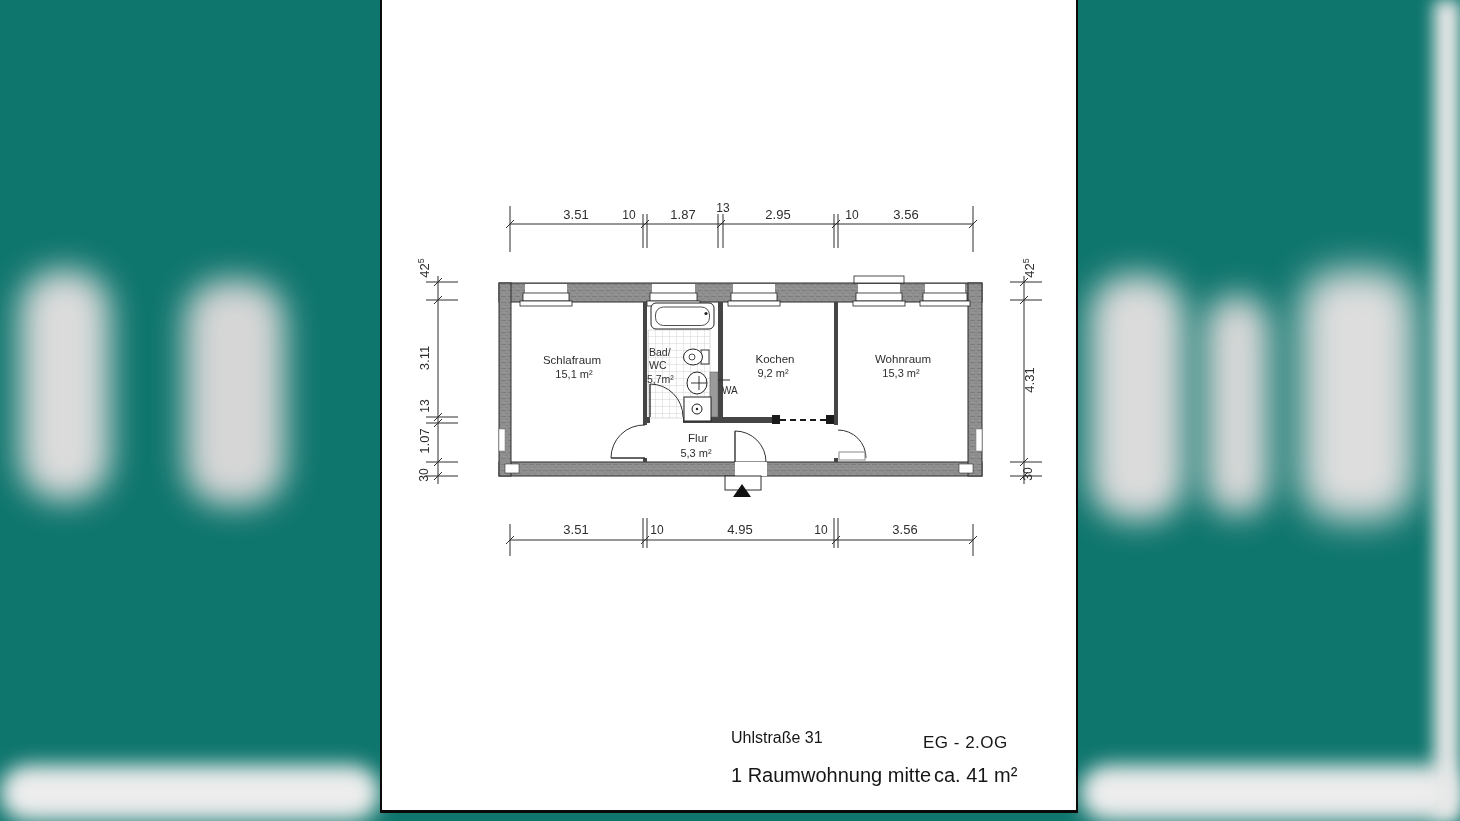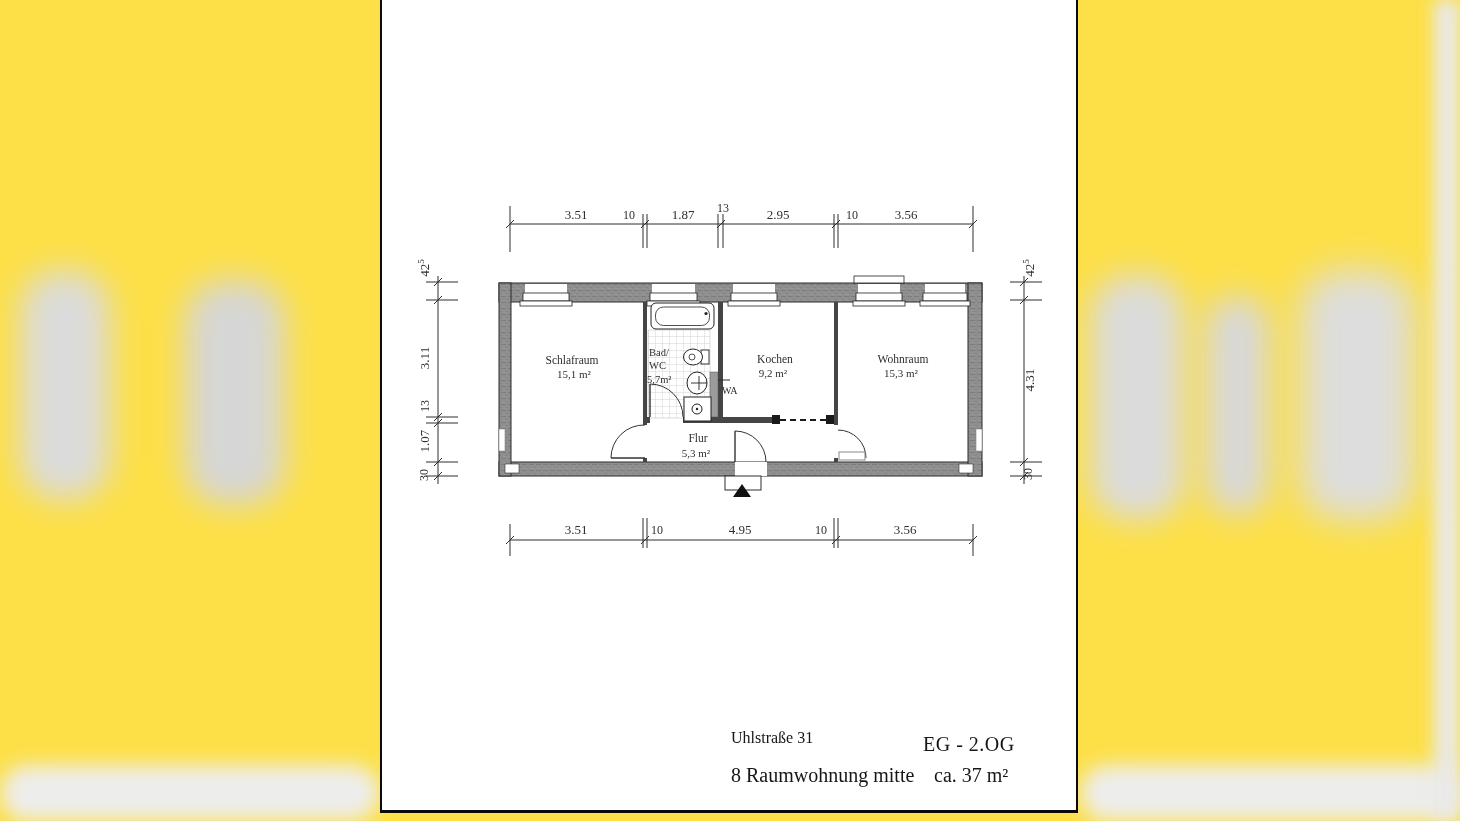--- a/index.html
+++ b/index.html
@@ -1,32 +1,32 @@
 <!DOCTYPE html>
 <html><head>
 <meta charset="utf-8">
 <style>
   html,body{margin:0;padding:0;}
   .stage{
     position:relative;width:1460px;height:821px;overflow:hidden;
-    background:#fde047;
-    font-family:Liberation Serif, serif;
+    background:#0f766e;
+    font-family:Liberation Sans, sans-serif;
   }
   .blob{position:absolute;border-radius:40px;}
   .page{
     position:absolute;left:380px;top:0;width:694px;height:810px;
     background:#ffffff;
     border-left:2px solid #0a0a0a;
     border-right:2px solid #0a0a0a;
     border-bottom:3px solid #0a0a0a;
   }
   .page svg{position:absolute;left:0;top:0;}
   .titletext{position:absolute;color:#161616;white-space:nowrap;}
   .t-address{left:349px;top:729px;font-size:16px;}
-  .t-floor{left:541px;top:733px;font-size:20px;letter-spacing:.5px;}
+  .t-floor{left:541px;top:733px;font-size:17px;letter-spacing:.5px;}
   .t-type{left:349px;top:764px;font-size:20px;}
   .t-area{left:552px;top:764px;font-size:20px;}
   svg text{fill:#2e2e2e;}
   .dimtxt{font-size:13px;}
   .dimtxt-sm{font-size:12px;}
   .roomname{font-size:11.5px;}
   .roomarea{font-size:11px;}
   .badtxt{font-size:10.5px;}
   .watxt{font-size:10px;}
 </style>
@@ -279,16 +279,16 @@
       </g>
 
       <g>
         <line x1="336" y1="380" x2="348" y2="380" stroke="#2e2e2e" stroke-width="1"></line>
         <text class="watxt" text-anchor="start" x="340" y="394">WA</text>
       </g>
     </svg>
 
     <div class="titletext t-address">Uhlstraße 31</div>
     <div class="titletext t-floor">EG - 2.OG</div>
-    <div class="titletext t-type">8 Raumwohnung mitte</div>
-    <div class="titletext t-area">ca. 37 m²</div>
+    <div class="titletext t-type">1 Raumwohnung mitte</div>
+    <div class="titletext t-area">ca. 41 m²</div>
   </div>
 </div>
 
 </body></html>

